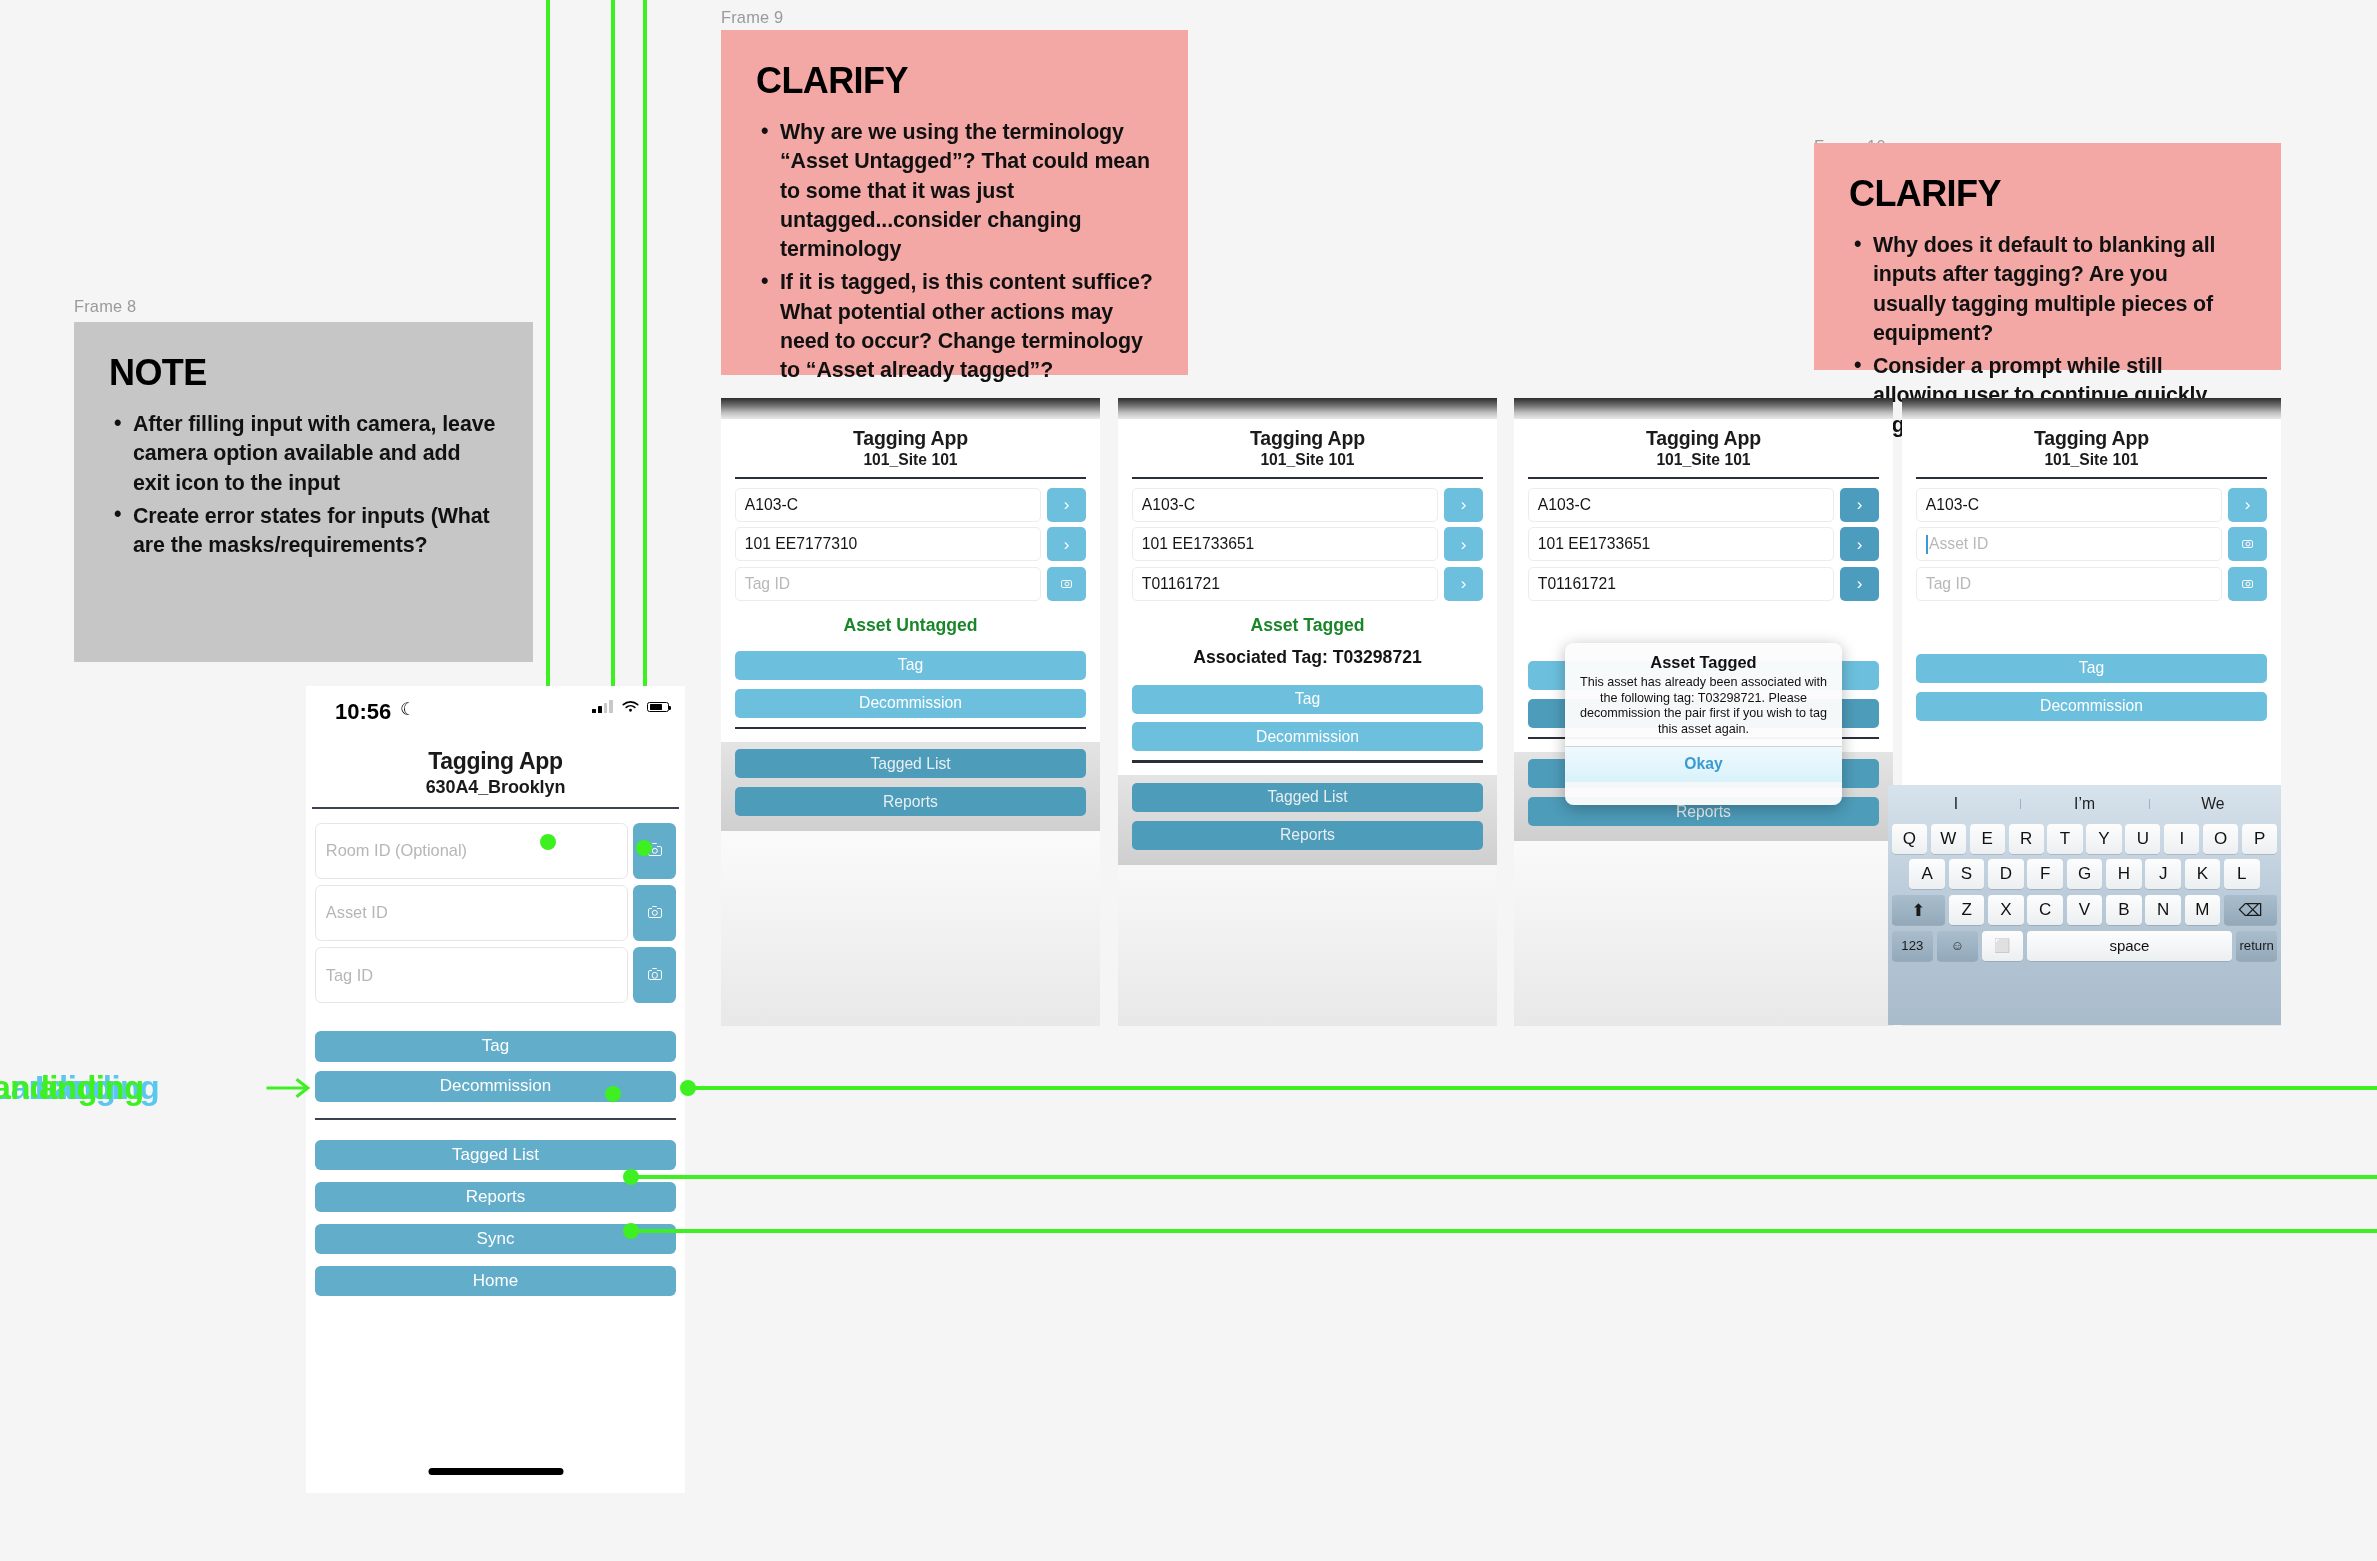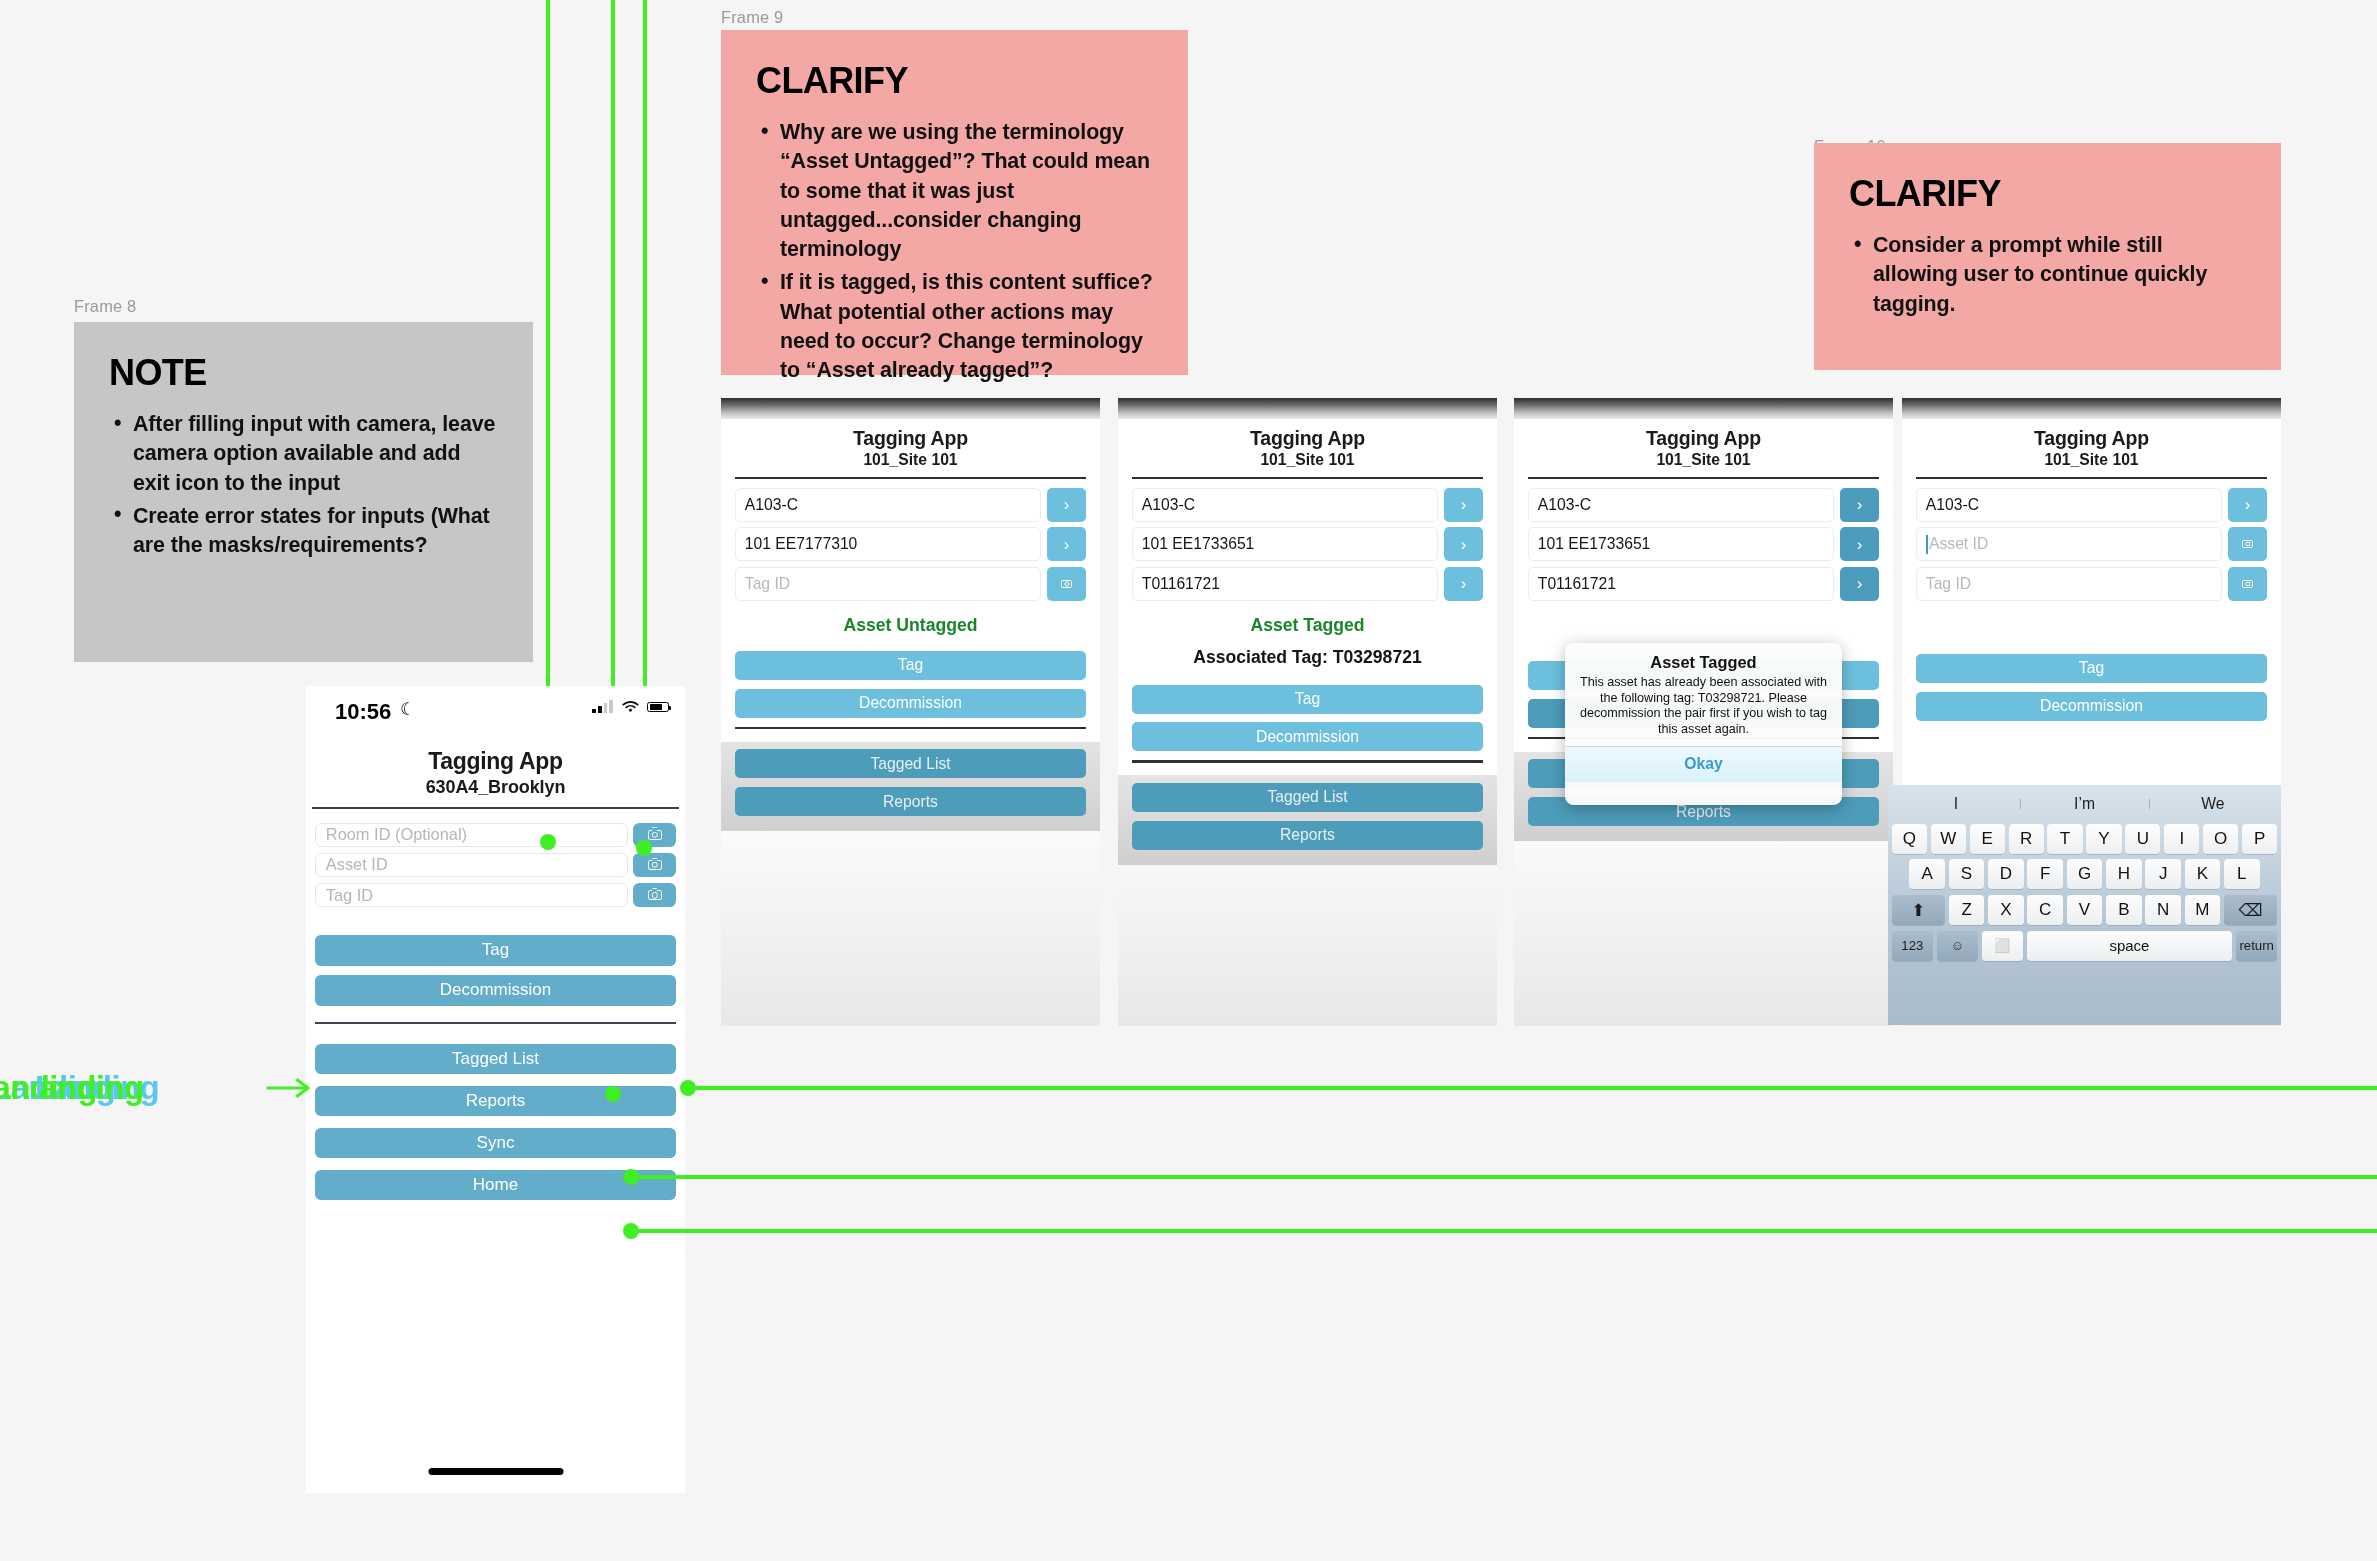--- a/index.html
+++ b/index.html
@@ -91,21 +91,21 @@
   }
   .app-sub {
     text-align: center; font-weight: 700; font-size: 18px; color: #1a1a1a;
     font-family: "Liberation Sans", sans-serif; margin-top: 1.9px; letter-spacing: -0.1px;
   }
   .rule { height: 1.9px; background: #3c4250; margin: 8.8px 0 0 0; }
 
   .in-row { display: flex; align-items: stretch; gap: 5.7px; margin-bottom: 6.3px; }
   .in-box {
     flex: 1; border: 1.3px solid #e6e6e6; border-radius: 6.3px; background: #fff;
-    display: flex; align-items: center; padding: 0 10px; height: 24px;
+    display: flex; align-items: center; padding: 0 10px; height: 56px;
   }
   .in-box .ph { color: #b6b6b6; font-size: 16.4px; font-family: "Liberation Sans", sans-serif; }
   .in-btn {
     width: 43px; border-radius: 6.3px; background: #61adca;
     display: flex; align-items: center; justify-content: center; color: #fff;
   }
   .cam {
     width: 14px; height: 10px; border: 1.3px solid #fff; border-radius: 1.9px;
     position: relative;
   }
@@ -267,20 +267,21 @@
     <li>If it is tagged, is this content suffice? What potential other actions may need to occur? Change terminology to “Asset already tagged”?</li>
   </ul>
 </div>
 
 <div class="abs" style="left:1814px;top:137px;">
   <div class="frame-label">Frame 10</div>
 </div>
 <div class="abs card clarify" style="left:1814px;top:143px;width:467px;height:227px;">
   <h2>CLARIFY</h2>
   <ul>
+    <li>Why does it default to blanking all inputs after tagging? Are you usually tagging multiple pieces of equipment?</li>
     <li>Consider a prompt while still allowing user to continue quickly tagging.</li>
   </ul>
 </div>
 
 <div class="phone-big" style="left:306px;top:686px;width:379px;height:807px;">
   <div class="status-bar">
     <div class="status-time">10:56</div>
     <div class="status-moon">☾</div>
     <div class="status-right">
       <span class="sig">

